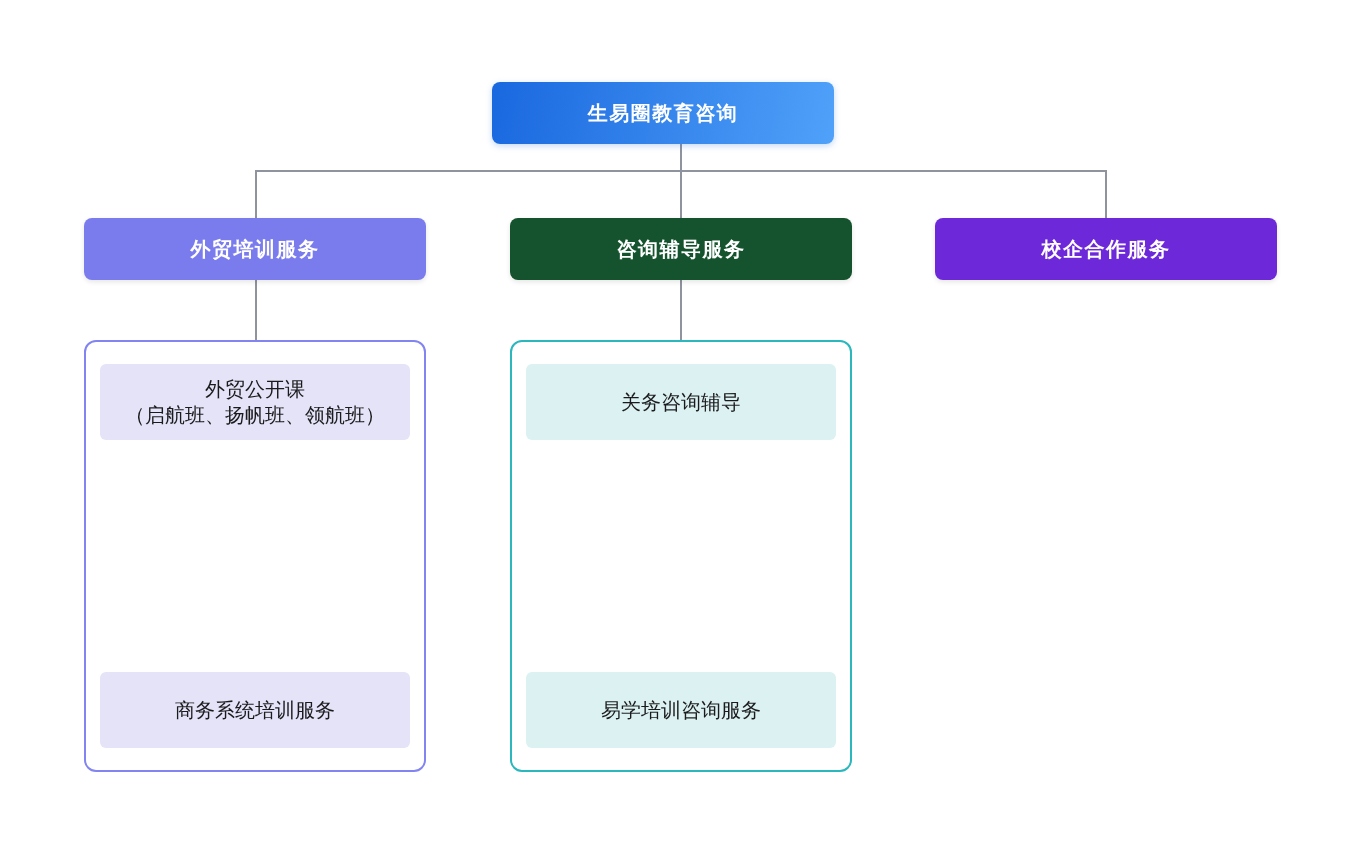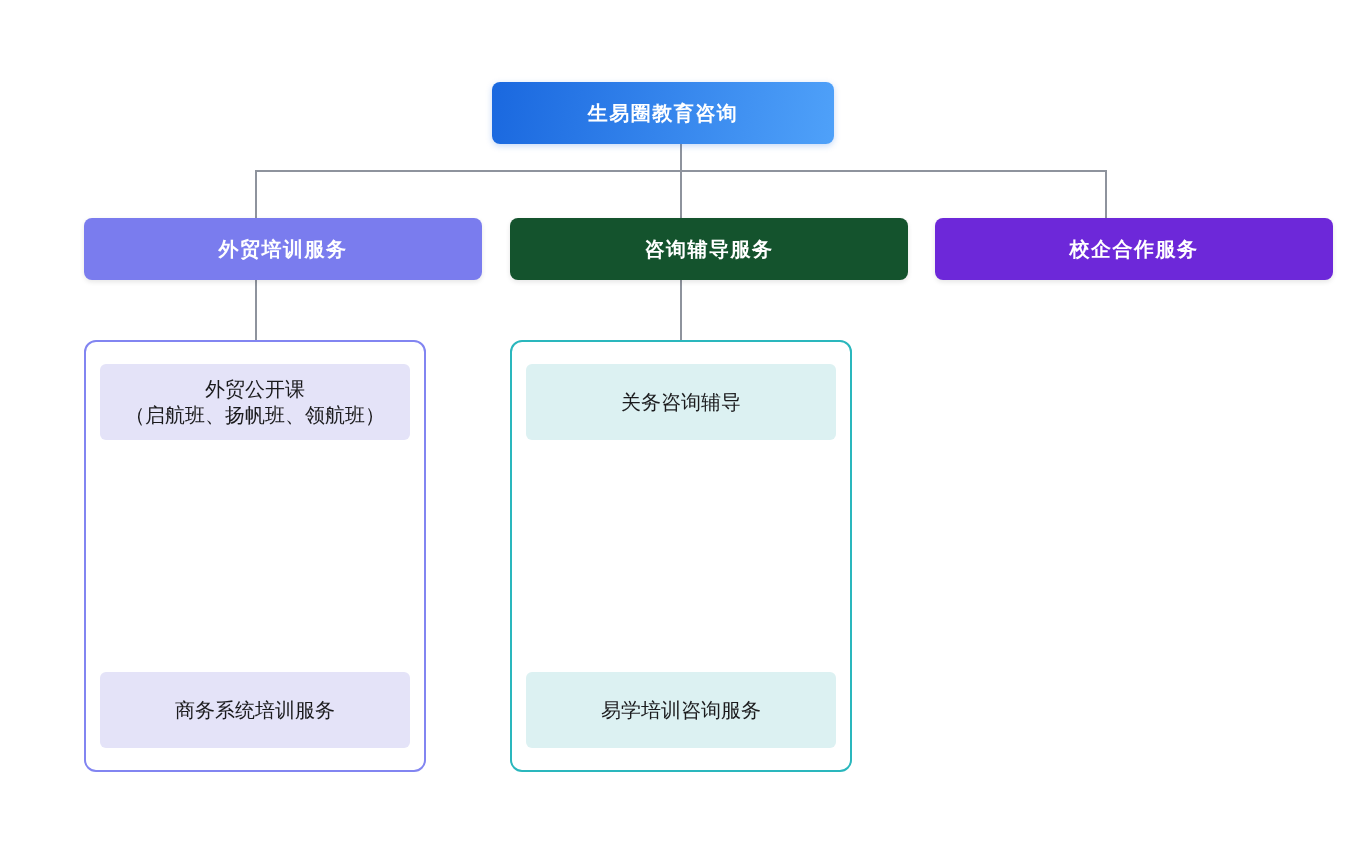--- a/index.html
+++ b/index.html
@@ -34,21 +34,21 @@
     font-size: 20px; font-weight: bold; letter-spacing: 1.5px;
     display: flex; align-items: center; justify-content: center;
     box-shadow: 0 2px 6px rgba(26, 104, 223, 0.25);
     margin-top: 24px;
   }
 
   
   .branch-header {
     position: absolute;
     top: 218px;
-    width: 398px; height: 62px;
+    width: 342px; height: 62px;
     border-radius: 8px;
     color: #ffffff;
     font-size: 20px; font-weight: bold; letter-spacing: 1.5px;
     display: flex; align-items: center; justify-content: center;
     box-shadow: 0 2px 5px rgba(0,0,0,0.10);
   }
   .bh-1 { left: 84px;  background: #7A7CEE; }
   .bh-2 { left: 510px; background: #14532d; }
   .bh-3 { left: 935px; background: #6d28d9; }
 

